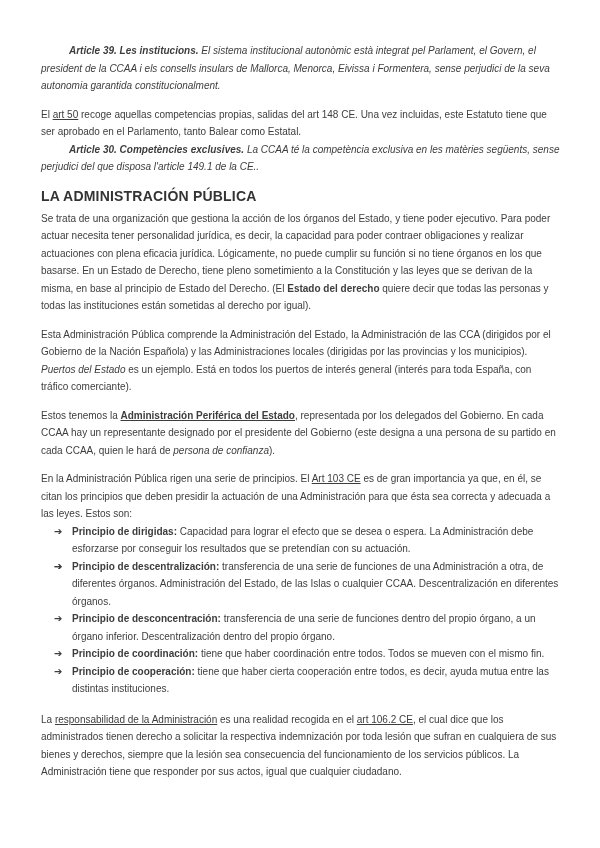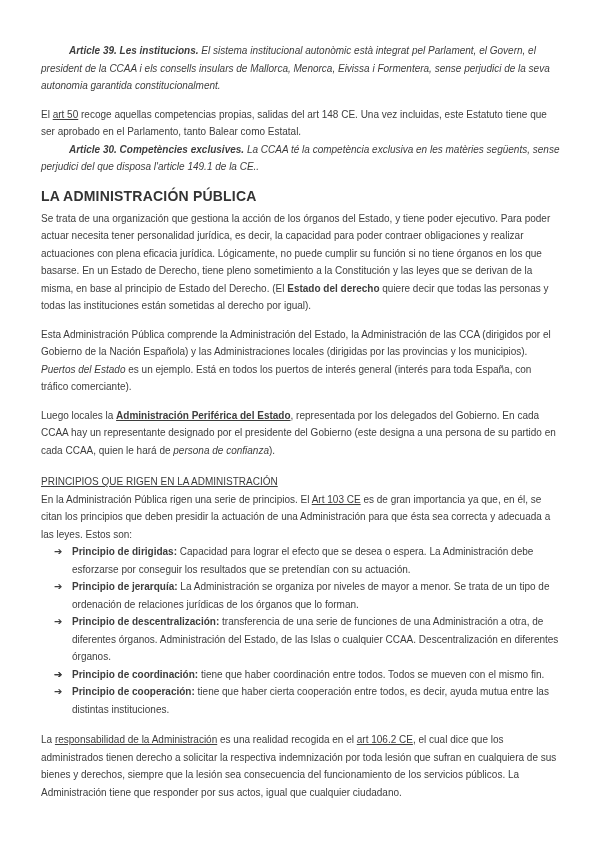--- a/index.html
+++ b/index.html
@@ -56,26 +56,25 @@
 <body>
 
 <div class="page">
   <div id="doc">
       <div class="p indent"><span class="b i">Article 39. Les institucions. </span><span class="i">El sistema institucional autonòmic està integrat pel Parlament, el Govern, el president de la CCAA i els consells insulars de Mallorca, Menorca, Eivissa i Formentera, sense perjudici de la seva autonomia garantida constitucionalment.</span></div>
       <div class="p tight"><span>El </span><span class="u">art 50</span><span> recoge aquellas competencias propias, salidas del art 148 CE. Una vez incluidas, este Estatuto tiene que ser aprobado en el Parlamento, tanto Balear como Estatal.</span></div>
       <div class="p indent"><span class="b i">Article 30. Competències exclusives. </span><span class="i">La CCAA té la competència exclusiva en les matèries següents, sense perjudici del que disposa l'article 149.1 de la CE..</span></div>
       <div class="h1"><span>LA ADMINISTRACIÓN PÚBLICA</span></div>
       <div class="p"><span>Se trata de una organización que gestiona la acción de los órganos del Estado, y tiene poder ejecutivo. Para poder actuar necesita tener personalidad jurídica, es decir, la capacidad para poder contraer obligaciones y realizar actuaciones con plena eficacia jurídica. Lógicamente, no puede cumplir su función si no tiene órganos en los que basarse. En un Estado de Derecho, tiene pleno sometimiento a la Constitución y las leyes que se derivan de la misma, en base al principio de Estado del Derecho. (El </span><span class="b">Estado del derecho</span><span> quiere decir que todas las personas y todas las instituciones están sometidas al derecho por igual).</span></div>
       <div class="p"><span>Esta Administración Pública comprende la Administración del Estado, la Administración de las CCA (dirigidos por el Gobierno de la Nación Española) y las Administraciones locales (dirigidas por las provincias y los municipios). </span><span class="i">Puertos del Estado</span><span> es un ejemplo. Está en todos los puertos de interés general (interés para toda España, con tráfico comerciante).</span></div>
-      <div class="p"><span>Luego locales la </span><span class="b u">Administración Periférica del Estado</span><span>, representada por los delegados del Gobierno. En cada CCAA hay un representante designado por el presidente del Gobierno (este designa a una persona de su partido en cada CCAA, quien le hará de </span><span class="i">persona de confianza</span><span>).</span></div>
-      <div class="h2"><span>PRINCIPIOS QUE RIGEN EN LA ADMINISTRACIÓN</span></div>
+      <div class="p"><span>Estos tenemos la </span><span class="b u">Administración Periférica del Estado</span><span>, representada por los delegados del Gobierno. En cada CCAA hay un representante designado por el presidente del Gobierno (este designa a una persona de su partido en cada CCAA, quien le hará de </span><span class="i">persona de confianza</span><span>).</span></div>
       <div class="p tight"><span>En la Administración Pública rigen una serie de principios. El </span><span class="u">Art 103 CE</span><span> es de gran importancia ya que, en él, se citan los principios que deben presidir la actuación de una Administración para que ésta sea correcta y adecuada a las leyes. Estos son:</span></div>
       <div class="list">
         <div class="li"><span class="arrow">➔</span><span><span class="b">Principio de dirigidas:</span><span> Capacidad para lograr el efecto que se desea o espera. La Administración debe esforzarse por conseguir los resultados que se pretendían con su actuación.</span></span></div>
-        <div class="li"><span class="arrow">➔</span><span><span class="b">Principio de jerarquía:</span><span> La Administración se organiza por niveles de mayor a menor. Se trata de un tipo de ordenación de relaciones jurídicas de los órganos que lo forman.</span></span></div>
+        <div class="li"><span class="arrow">➔</span></div>
         <div class="li"><span class="arrow">➔</span><span><span class="b">Principio de descentralización:</span><span> transferencia de una serie de funciones de una Administración a otra, de diferentes órganos. Administración del Estado, de las Islas o cualquier CCAA. Descentralización en diferentes órganos.</span></span></div>
-        <div class="li"><span class="arrow">➔</span></div>
+        <div class="li"><span class="arrow">➔</span><span><span class="b">Principio de desconcentración:</span><span> transferencia de una serie de funciones dentro del propio órgano, a un órgano inferior. Descentralización dentro del propio órgano.</span></span></div>
         <div class="li"><span class="arrow">➔</span><span><span class="b">Principio de coordinación:</span><span> tiene que haber coordinación entre todos. Todos se mueven con el mismo fin.</span></span></div>
         <div class="li"><span class="arrow">➔</span><span><span class="b">Principio de cooperación:</span><span> tiene que haber cierta cooperación entre todos, es decir, ayuda mutua entre las distintas instituciones.</span></span></div>
       </div>
       <div class="p final"><span>La </span><span class="u">responsabilidad de la Administración</span><span> es una realidad recogida en el </span><span class="u">art 106.2 CE</span><span>, el cual dice que los administrados tienen derecho a solicitar la respectiva indemnización por toda lesión que sufran en cualquiera de sus bienes y derechos, siempre que la lesión sea consecuencia del funcionamiento de los servicios públicos. La Administración tiene que responder por sus actos, igual que cualquier ciudadano.</span></div>
     </div>
 </div>
 
 </body></html>

